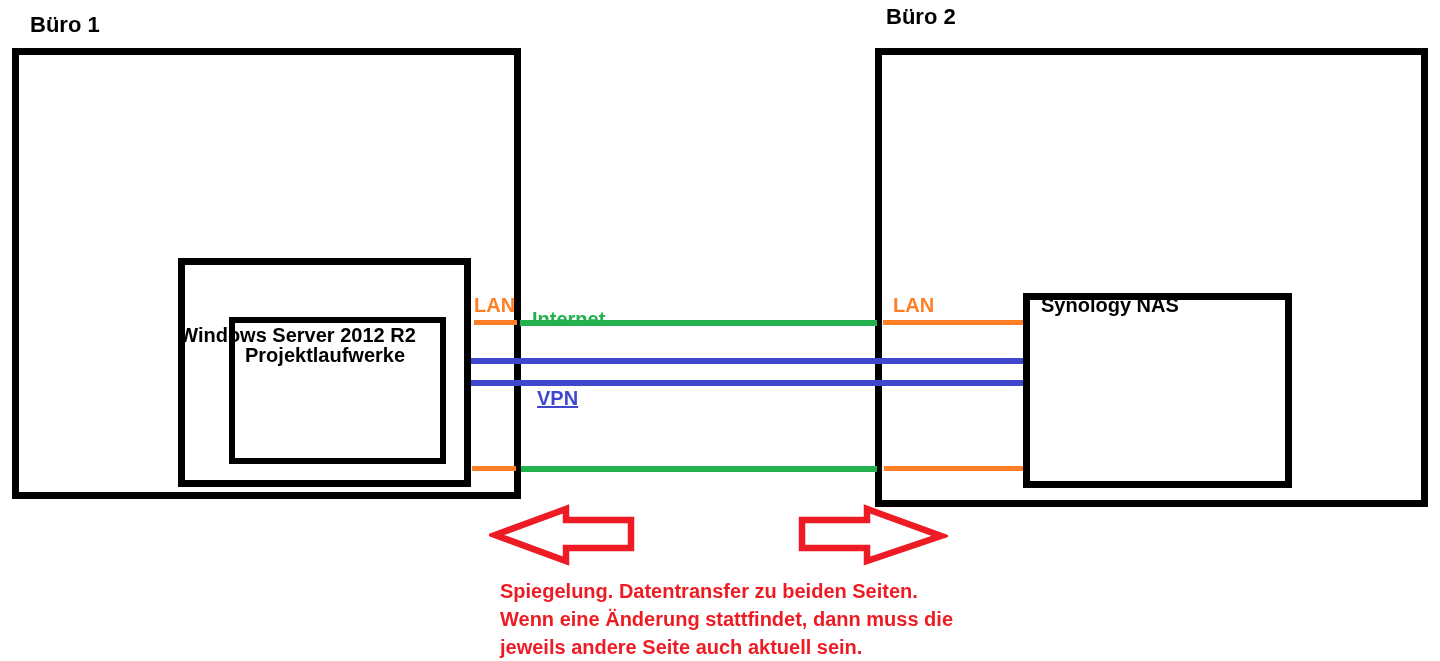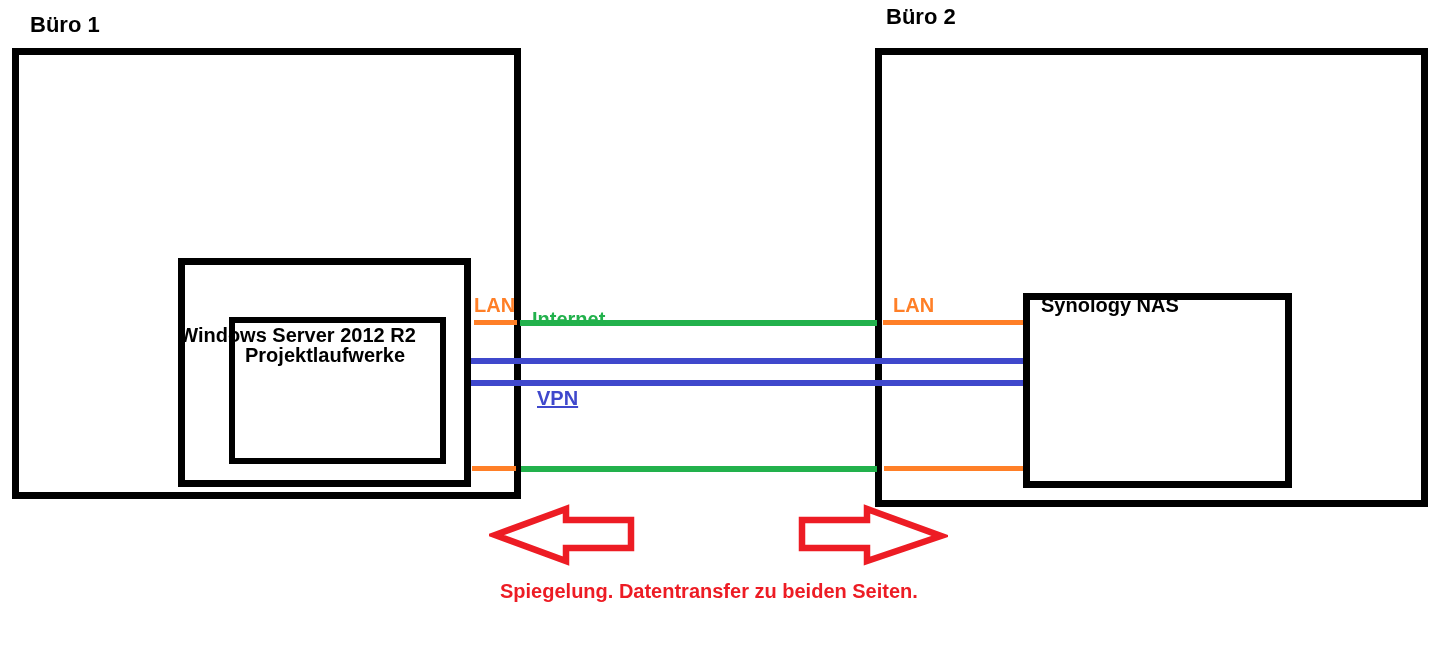--- a/index.html
+++ b/index.html
@@ -106,15 +106,17 @@
 
   <svg class="arrow-svg" style="left:489px; top:503px;" width="150" height="64" viewBox="0 0 150 64">
     <polygon points="6,32 77,6 77,17 142,17 142,45 77,45 77,58"></polygon>
   </svg>
   <svg class="arrow-svg" style="left:796px; top:503px;" width="152" height="64" viewBox="0 0 152 64">
     <polygon points="6,17 71,17 71,6 145,33 71,58 71,45 6,45"></polygon>
   </svg>
 
   <div id="note">
     <div>Spiegelung. Datentransfer zu beiden Seiten.</div>
+    <div>Wenn eine Änderung stattfindet, dann muss die</div>
+    <div>jeweils andere Seite auch aktuell sein.</div>
   </div>
 
 </div>
 
 </body></html>

